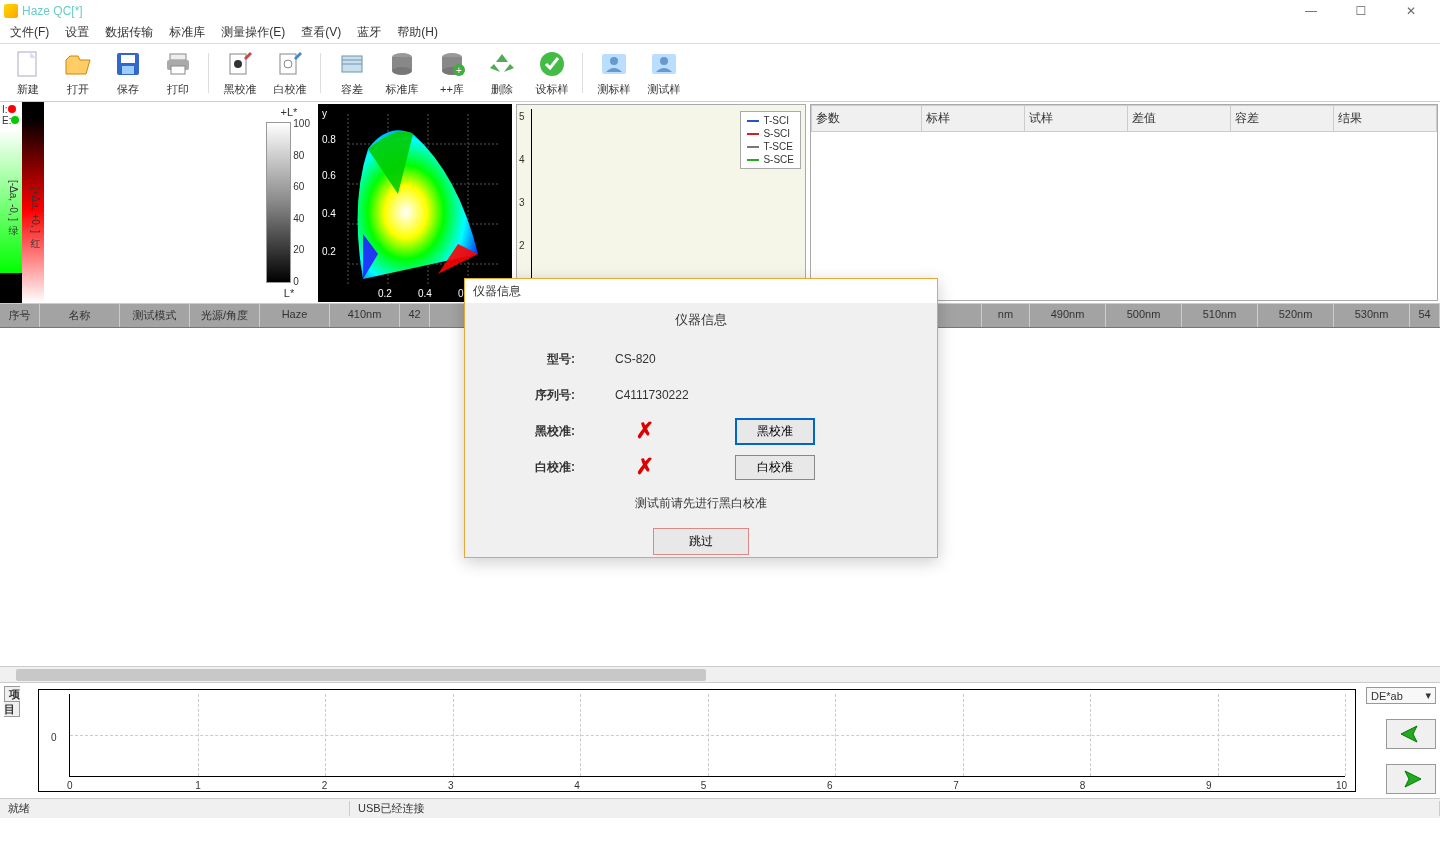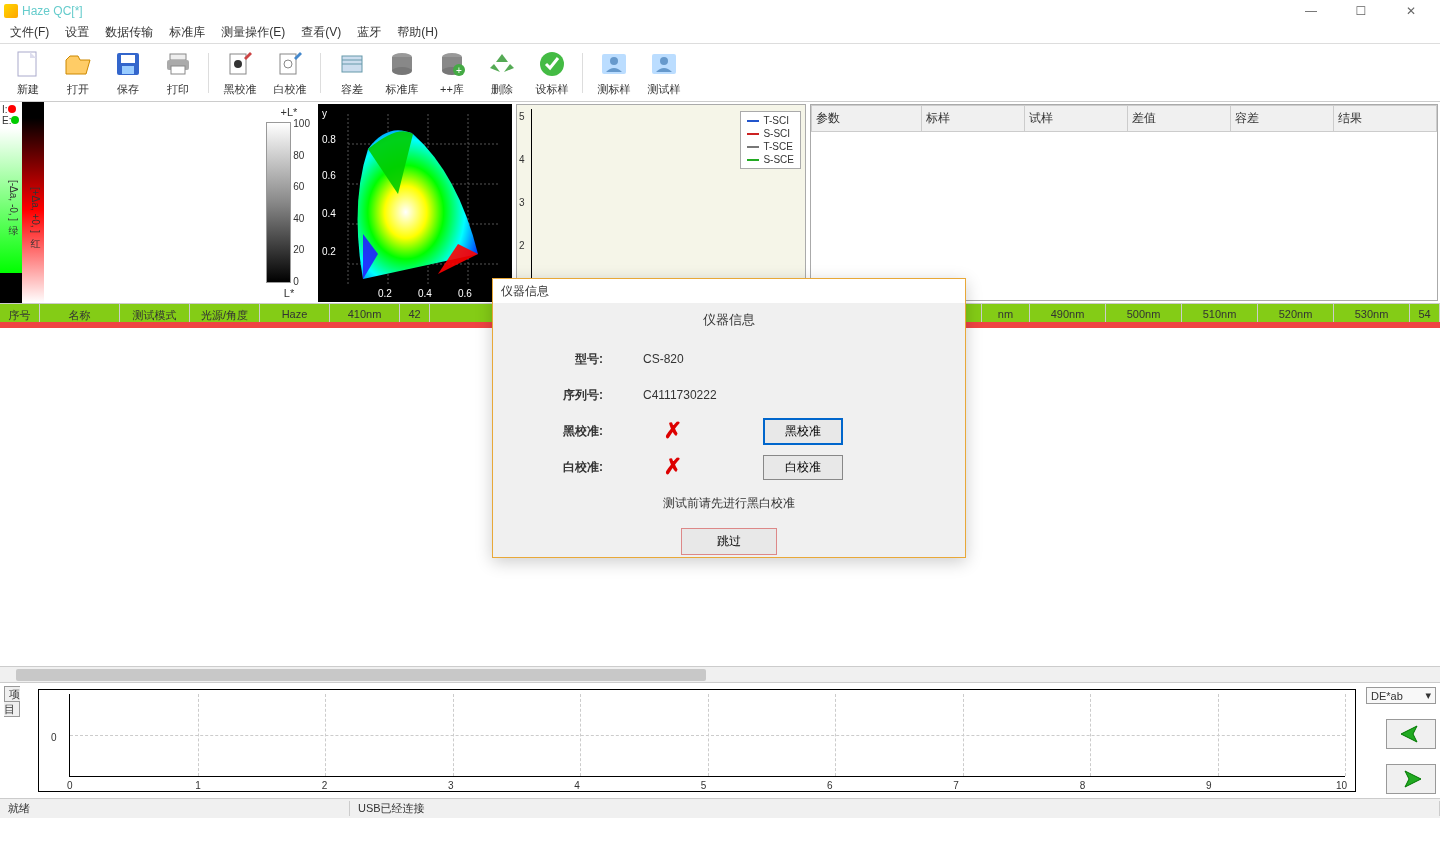--- a/index.html
+++ b/index.html
@@ -43,39 +43,39 @@
 .cie-panel { width: 194px; position: relative; background: #000; margin: 2px; }
 .cie-axis-label { position: absolute; color: #fff; font-size: 10px; }
 .spectrum-panel { width: 290px; background: #f5f5e8; border: 1px solid #aaa; margin: 2px; position: relative; }
 .spectrum-axis { position: absolute; left: 14px; top: 4px; bottom: 4px; border-left: 1px solid #000; }
 .spectrum-legend { position: absolute; right: 4px; top: 6px; border: 1px solid #aaa; background: #fff; padding: 2px 6px; font-size: 10px; line-height: 1.3; }
 .legend-item { display: flex; align-items: center; gap: 4px; }
 .legend-line { width: 12px; height: 2px; }
 .params-panel { flex: 1; border: 1px solid #aaa; margin: 2px; }
 .params-table { width: 100%; border-collapse: collapse; }
 .params-table th { background: #f0f0f0; border: 1px solid #ccc; padding: 4px 4px; font-weight: normal; font-size: 12px; text-align: left; }
-.data-header { height: 24px; background: #84cc16; border-bottom: 6px solid #ef4444; display: flex; }
+.data-header { height: 24px; background: #a3a3a3; border-bottom: 1px solid #ef4444; display: flex; }
 .data-header > div { border-right: 1px solid #ccc; padding: 4px 6px; text-align: center; font-size: 11px; }
 .data-body { height: 338px; background: #fff; overflow: auto; position: relative; }
 .h-scroll { height: 16px; background: #f0f0f0; border-top: 1px solid #ccc; position: relative; }
 .h-thumb { position: absolute; left: 16px; top: 2px; width: 690px; height: 12px; background: #c8c8c8; border-radius: 2px; }
 .bottom-chart-row { height: 116px; display: flex; border-top: 1px solid #ccc; }
-.project-tab { width: 34px; padding: 4px; }
+.project-tab { width: 34px; padding: 4px; font-weight: bold; }
 .project-tab-btn { border: 1px solid #999; background: #f0f0f0; padding: 1px 4px; font-size: 11px; }
 .bottom-chart { flex: 1; background: #fff; border: 1px solid #000; margin: 6px 4px; position: relative; }
 .bottom-chart-axis { position: absolute; left: 30px; right: 10px; bottom: 14px; top: 4px; border-left: 1px solid #000; border-bottom: 1px solid #000; }
 .grid-h { position: absolute; left: 0; right: 0; border-top: 1px dashed #ccc; }
 .grid-v { position: absolute; top: 0; bottom: 0; border-left: 1px dashed #ccc; }
 .axis-lbl { position: absolute; font-size: 10px; }
 .nav-panel { width: 80px; display: flex; flex-direction: column; align-items: flex-end; justify-content: center; gap: 15px; padding: 4px; }
 .de-dropdown { width: 70px; border: 1px solid #999; background: #f8f8f8; padding: 1px 4px; font-size: 11px; display: flex; justify-content: space-between; align-items: center; }
 .arrow-btn { width: 50px; height: 32px; border: 1px solid #999; background: #f0f0f0; display: flex; align-items: center; justify-content: center; cursor: pointer; }
 .statusbar { height: 20px; background: #f0f0f0; border-top: 1px solid #ccc; display: flex; align-items: center; font-size: 11px; }
 .status-cell { padding: 0 8px; border-right: 1px solid #ccc; }
-.dialog { position: absolute; left: 464px; top: 278px; width: 474px; height: 280px; background: #f0f0f0; border: 1px solid #e8a838; box-shadow: 0 4px 16px rgba(0,0,0,0.2); margin-left: 28px; }
+.dialog { position: absolute; left: 464px; top: 278px; width: 474px; height: 280px; background: #f0f0f0; border: 1px solid #e8a838; box-shadow: 0 4px 16px rgba(0,0,0,0.2); }
 .dialog-title { height: 24px; background: #fff; padding: 4px 8px; font-size: 12px; }
 .dialog-body { padding: 8px 20px; }
 .dialog-heading { text-align: center; font-size: 13px; margin-bottom: 18px; }
 .info-row { display: flex; align-items: center; margin-bottom: 12px; height: 24px; }
 .info-label { width: 130px; text-align: right; padding-right: 40px; font-weight: bold; }
 .info-value { width: 120px; }
 .info-icon { width: 60px; text-align: center; }
 .cross { color: #d00; font-size: 22px; font-weight: bold; }
 .cal-btn { width: 80px; padding: 3px 0; background: #e8e8e8; border: 1px solid #888; cursor: pointer; font-size: 12px; }
 .cal-btn.primary { border: 2px solid #0066cc; }

